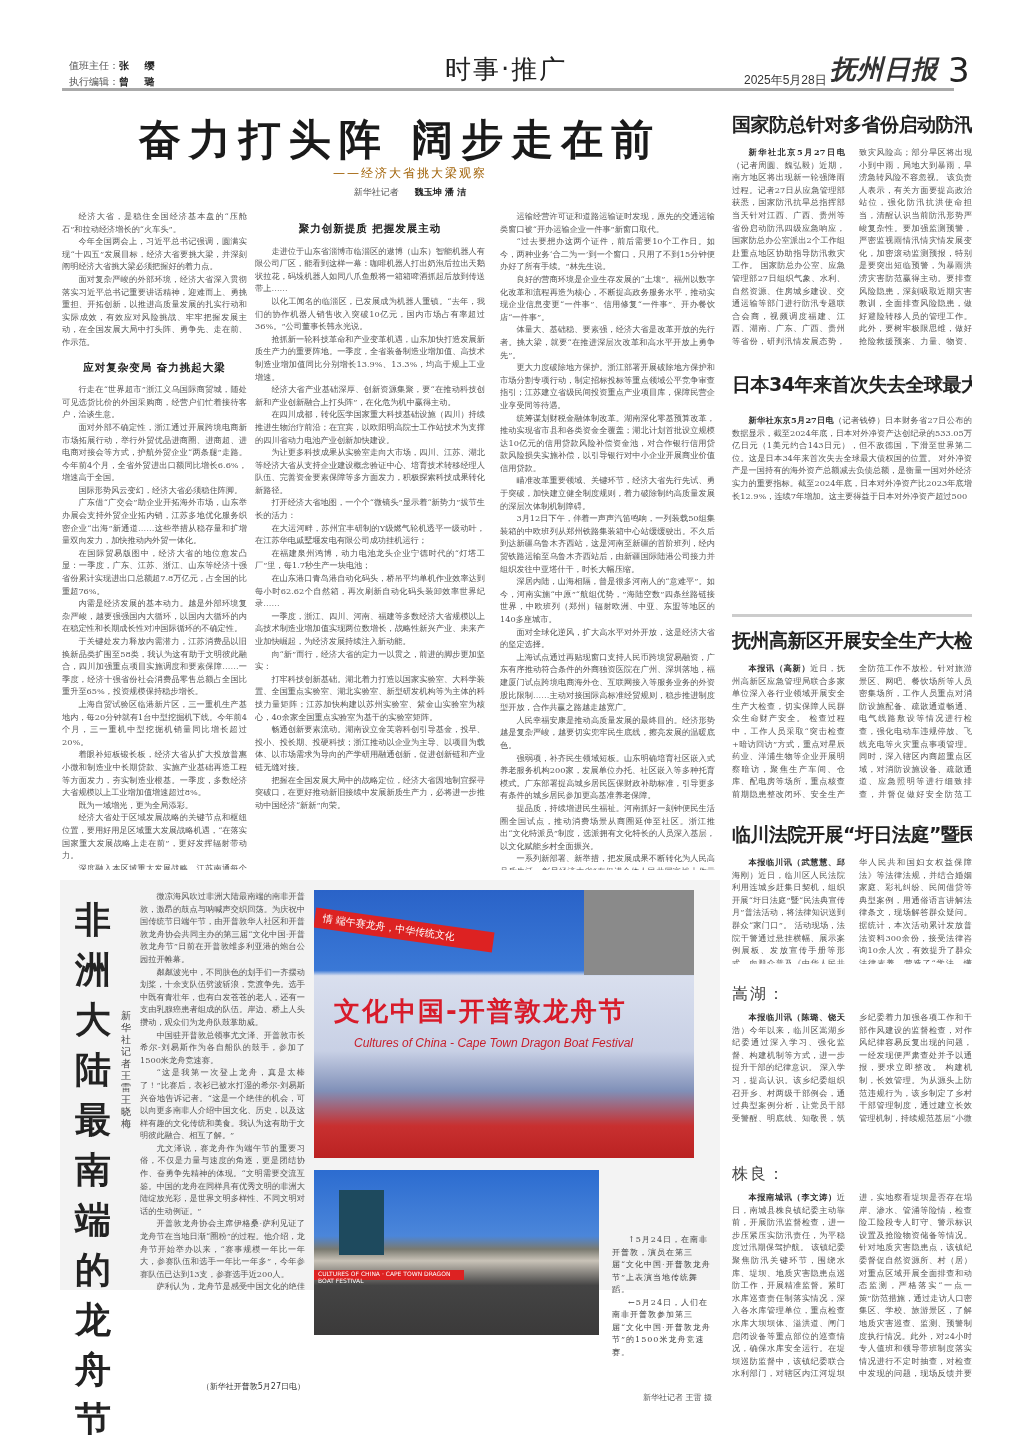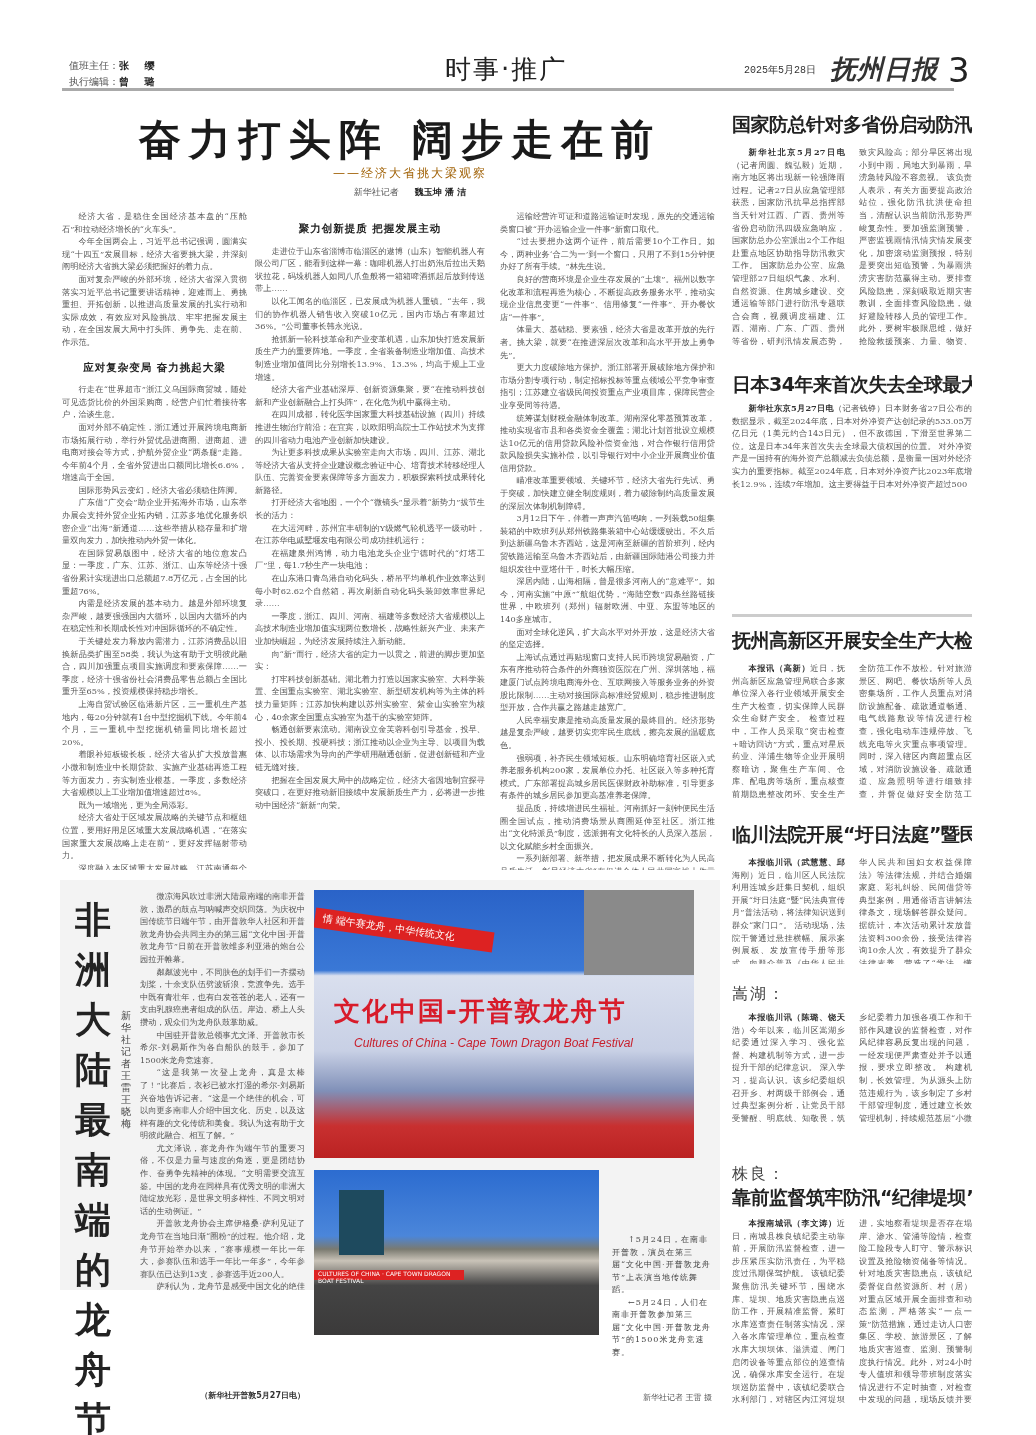--- a/index.html
+++ b/index.html
@@ -1,32 +1,32 @@
 <!DOCTYPE html>
 <html><head>
 <meta charset="utf-8">
 <style>
 *{box-sizing:border-box;margin:0;padding:0}
 body{width:1036px;height:1435px;background:#fff;font-family:"DejaVu Serif","Liberation Serif",serif;color:#333;position:relative;overflow:hidden}
 .abs{position:absolute}
 .editors{left:69px;top:58px;font-size:10px;line-height:16px;color:#555;font-family:"DejaVu Sans",sans-serif}
 .editors b{color:#222;font-weight:bold;letter-spacing:6px}
 .section{left:445px;top:52px;font-size:26px;color:#222;font-family:"DejaVu Sans",sans-serif;letter-spacing:2px}
-.date{left:744px;top:63px;font-size:10px;color:#333;font-family:Liberation Mono, monospace}
+.date{left:744px;top:72px;font-size:12px;color:#333;font-family:Liberation Sans, sans-serif}
 .brand{left:830px;top:52px;font-size:26px;font-weight:bold;color:#333;font-style:italic;letter-spacing:1px}
 .pagenum{left:948px;top:50px;font-size:34px;color:#222;font-family:"DejaVu Sans",sans-serif}
 .hrule{left:62px;top:88px;width:892px;height:3px;background:#aaa}
 .headline{left:100px;top:112px;width:600px;text-align:center;font-size:42px;font-weight:900;color:#1a1a1a;font-family:"DejaVu Sans",sans-serif;letter-spacing:8px}
 .subhead{left:250px;top:165px;width:320px;text-align:center;font-size:12px;color:#a16207;letter-spacing:2px}
 .byline{left:250px;top:186px;width:320px;text-align:center;font-size:9px;color:#555;font-family:"DejaVu Sans",sans-serif}
 .byline b{color:#222;margin-left:16px}
 .col{font-size:8.2px;line-height:12.6px;color:#555;text-align:justify;overflow:hidden}
 .col p{text-indent:2em}
 .col h4{font-size:10.5px;font-weight:bold;color:#222;text-align:center;margin:12px 0 10px;font-family:"DejaVu Sans",sans-serif;letter-spacing:1px}
-.dateline{font-weight:bold;color:#333;text-align:right;font-family:"DejaVu Sans",sans-serif;margin-top:15px}
+.dateline{font-weight:normal;color:#333;text-align:right;font-family:"DejaVu Sans",sans-serif;margin-top:6px}
 .rtitle{font-size:19px;font-weight:bold;color:#222;font-family:"DejaVu Sans",sans-serif;white-space:nowrap;overflow:hidden;letter-spacing:-0.5px}
 .rtwocol{display:flex;gap:14px}
 .rtwocol .col{flex:1}
 .lead{font-weight:bold;color:#333}
 .kicker{font-size:16px;color:#444;letter-spacing:2px}
 .grayrule{height:3px;background:#ccc}
 .africa{left:60px;top:880px;width:660px;height:410px;background:#f3f3f3}
 .vtitle{left:72px;top:895px;width:42px;font-size:36px;font-weight:900;color:#222;font-family:"DejaVu Sans",sans-serif;line-height:50px;text-align:center}
 .vbyline{left:118px;top:1010px;width:16px;font-size:10px;color:#444;line-height:12px;text-align:center}
 .photo1{left:314px;top:890px;width:380px;height:268px;background:linear-gradient(#2a63c8 0%,#3a78d6 30%,#d9dfee 32%,#c8d0e5 60%,#8090b8 75%,#c83030 88%,#b22 100%);overflow:hidden}
@@ -126,21 +126,21 @@
 国家防总办公室负责人介绍，27日至29日，贵州、江南、华南大部地区有大到暴雨，江南南部、华南北部部分地区有大暴雨。此次强降雨将为今年以来最强过程，降雨区域和时段相对集中，局地降雨有极端性，</span></p>
       </div>
     <div class="col">致灾风险高；部分旱区将出现小到中雨，局地大到暴雨，旱涝急转风险不容忽视。
 该负责人表示，有关方面要提高政治站位，强化防汛抗洪使命担当，清醒认识当前防汛形势严峻复杂性。要加强监测预警，严密监视雨情汛情灾情发展变化，加密滚动监测预报，特别是要突出短临预警，为暴雨洪涝灾害防范赢得主动。要排查风险隐患，深刻吸取近期灾害教训，全面排查风险隐患，做好避险转移人员的管理工作。
 此外，要树牢极限思维，做好抢险救援预案、力量、物资、装备、资金的充分准备，进一步加强力量统筹和重点部位力量前置，提前在重点区域预置卫星电话、对讲机等通信保底装备。同时，要加强值班值守和信息报送，特别要重视夜间巡查防守。</div>
   </div>
 </div>
 
 <div class="abs" style="left:732px;top:372px;width:240px">
   <div class="rtitle">日本34年来首次失去全球最大债权国位置</div>
-  <div class="rtwocol" style="margin-top:4px;height:200px">
+  <div class="rtwocol" style="margin-top:16px;height:200px">
     <div class="col">
         <p><span class="lead">新华社东京5月27日电</span><span>（记者钱铮）日本财务省27日公布的数据显示，截至2024年底，日本对外净资产达创纪录的533.05万亿日元（1美元约合143日元），但不敌德国，下滑至世界第二位。这是日本34年来首次失去全球最大债权国的位置。
 对外净资产是一国持有的海外资产总额减去负债总额，是衡量一国对外经济实力的重要指标。截至2024年底，日本对外净资产比2023年底增长12.9%，连续7年增加。这主要得益于日本对外净资产超过500</span></p>
       </div>
   </div>
 </div>
 
 <div class="abs grayrule" style="left:732px;top:614px;width:240px"></div>
 
 <div class="abs" style="left:732px;top:628px;width:240px">
@@ -173,21 +173,20 @@
 深入学习，提高认识。该乡纪委组织召开乡、村两级干部例会，通过典型案例分析，让党员干部受警醒、明底线、知敬畏，筑牢自身“思想堤坝”。
 强化监督，严格执纪。该</span></p>
       </div>
     <div class="col">乡纪委着力加强各项工作和干部作风建设的监督检查，对作风纪律容易反复出现的问题，一经发现便严肃查处并予以通报，要求立即整改。
 构建机制，长效管理。为从源头上防范违规行为，该乡制定了乡村干部管理制度，通过建立长效管理机制，持续规范基层“小微权力”运行，为全乡经济社会发展提供坚强的纪律保障。</div>
   </div>
 </div>
 
 <div class="abs" style="left:732px;top:1164px;width:240px">
   <div class="kicker">株良：</div>
-  <div class="rtitle">靠前监督筑牢防汛“纪律堤坝”</div>
   <div class="rtwocol" style="margin-top:6px;height:190px">
     <div class="col">
         <p><span class="lead">本报南城讯（李文涛）</span><span>近日，南城县株良镇纪委主动靠前，开展防汛监督检查，进一步压紧压实防汛责任，为平稳度过汛期保驾护航。
 该镇纪委聚焦防汛关键环节，围绕水库、堤坝、地质灾害隐患点巡防工作，开展精准监督。紧盯水库巡查责任制落实情况，深入各水库管理单位，重点检查水库大坝坝体、溢洪道、闸门启闭设备等重点部位的巡查情况，确保水库安全运行。在堤坝巡防监督中，该镇纪委联合水利部门，对辖区内江河堤坝拉网式巡查工作全程跟</span></p>
       </div>
     <div class="col">进，实地察看堤坝是否存在塌岸、渗水、管涌等险情，检查险工险段专人盯守、警示标识设置及抢险物资储备等情况。
 针对地质灾害隐患点，该镇纪委督促自然资源所、村（居）对重点区域开展全面排查和动态监测，严格落实“一点一策”防范措施，通过走访人口密集区、学校、旅游景区，了解地质灾害巡查、监测、预警制度执行情况。此外，对24小时专人值班和领导带班制度落实情况进行不定时抽查，对检查中发现的问题，现场反馈并要求立即整改。</div>
   </div>
 </div>
 

